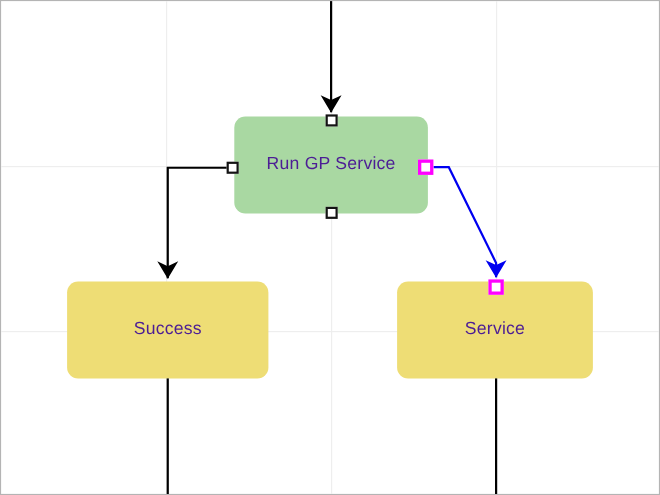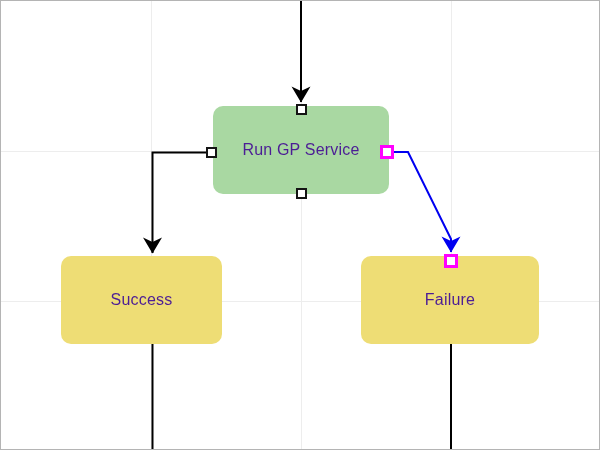--- a/index.html
+++ b/index.html
@@ -18,21 +18,21 @@
   .node-yellow{background:#eedd75;}
   .port{
     position:absolute;width:11px;height:11px;box-sizing:border-box;
     background:#ffffff;border:2px solid #141414;z-index:4;
   }
   .port-selected{
     position:absolute;width:14px;height:14px;box-sizing:border-box;
     background:#ffffff;border:3px solid #ff00ff;z-index:4;
   }
   #node-run-gp{left:212px;top:105px;width:176px;height:88px;}
-  #node-success{left:60px;top:255px;width:161px;height:88px;}
+  #node-success{left:60px;top:255px;width:183px;height:88px;}
   #node-failure{left:360px;top:255px;width:178px;height:88px;}
   #port-top{left:295px;top:103px;}
   #port-left{left:205px;top:146px;}
   #port-bottom{left:295px;top:187px;}
   #port-right-sel{left:379px;top:144px;}
   #endpoint-failure-sel{left:443px;top:253px;}
 </style>
 </head>
 <body>
 
@@ -44,21 +44,21 @@
   <div class="grid-h" style="top:150px"></div>
   <div class="grid-h" style="top:300px"></div>
 
   <div class="node node-green" id="node-run-gp">
     <span>Run GP Service</span>
   </div>
   <div class="node node-yellow" id="node-success">
     <span>Success</span>
   </div>
   <div class="node node-yellow" id="node-failure">
-    <span>Failure</span>
+    <span>Service</span>
   </div>
 
   <svg class="edges">
     <defs>
       <marker id="arrow-black" markerUnits="userSpaceOnUse" markerWidth="17" markerHeight="20" viewBox="0 0 17 20" refX="16" refY="10" orient="auto">
         <path d="M0.5,0.5 L16.5,10 L0.5,19.5 L5,10 Z" fill="#000000"></path>
       </marker>
       <marker id="arrow-blue" markerUnits="userSpaceOnUse" markerWidth="17" markerHeight="20" viewBox="0 0 17 20" refX="16" refY="10" orient="auto">
         <path d="M0.5,0.5 L16.5,10 L0.5,19.5 L5,10 Z" fill="#0000f0"></path>
       </marker>

